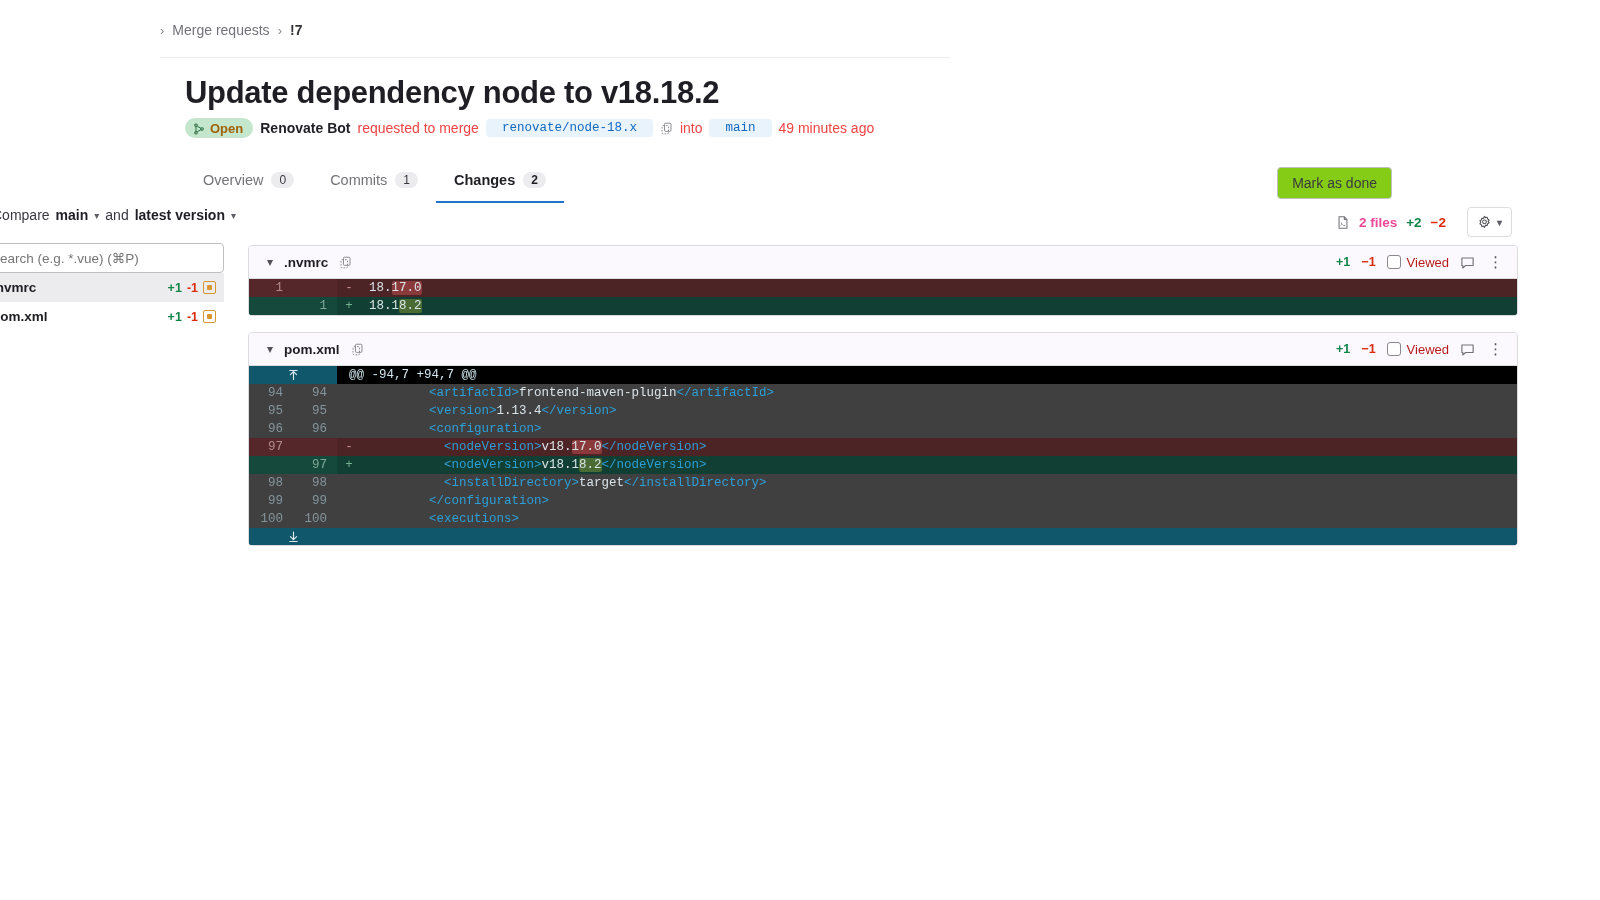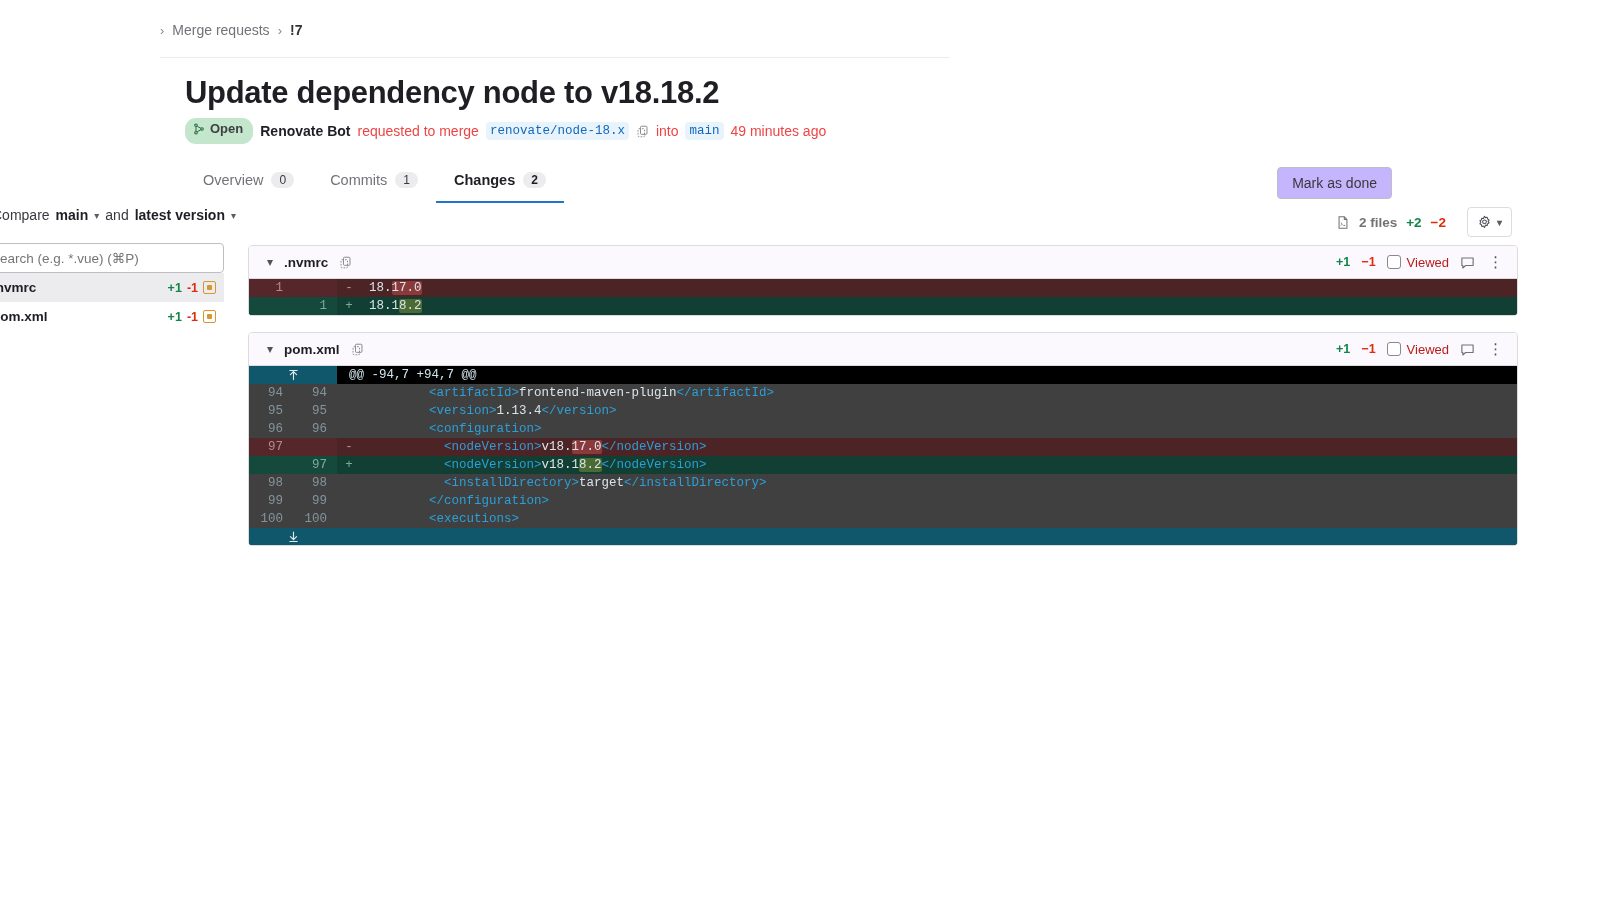--- a/index.html
+++ b/index.html
@@ -33,29 +33,29 @@
     font-size: 31px; font-weight: 700; color: #1f1e24;
     letter-spacing: -0.3px;
   }
   .subline {
     position: absolute; left: 185px; top: 118px;
     display: flex; align-items: center; gap: 7px;
     font-size: 14px; color: #3a383f;
   }
   .badge-open {
     display: inline-flex; align-items: center; gap: 5px;
-    background: #c3e6cd; color: #404040;
-    border-radius: 11px; padding: 3px 10px 8px 8px;
+    background: #c3e6cd; color: #a16207;
+    border-radius: 11px; padding: 3px 10px 2px 8px;
     font-size: 13px; font-weight: 600;
   }
   .badge-open svg { display: block; }
   .author { font-weight: 700; color: #1f1e24; }
   .ref-chip {
     background: #e9f3fc; color: #1068bf;
-    border-radius: 4px; padding: 2px 4px;
+    border-radius: 4px; padding: 2px 16px;
     font-family: "Liberation Mono", monospace; font-size: 12.5px;
   }
   .copy-ic { color: #89888d; display: inline-flex; }
   .muted { color: #ef4444; }
 
   
   .tabs {
     position: absolute; left: 185px; top: 166px;
     display: flex; align-items: flex-end; gap: 0;
   }
@@ -67,21 +67,21 @@
   }
   .tab.active { color: #1f1e24; font-weight: 700; border-bottom-color: #1f75cb; }
   .tab .cnt {
     background: #ececef; color: #3a383f;
     border-radius: 10px; padding: 1px 8px; font-size: 12px; font-weight: 400;
   }
   .tab.active .cnt { background: #ececef; color: #1f1e24; font-weight: 600;}
 
   .btn-done {
     position: absolute; right: 208px; top: 167px;
-    background: #c4b5fd; border: 1px solid #bfbfc3; border-radius: 4px;
+    background: #84cc16; border: 1px solid #bfbfc3; border-radius: 4px;
     padding: 7px 14px; font-size: 14px; color: #3a383f; cursor: pointer;
     font-family: "Liberation Sans", sans-serif;
   }
 
   
   .compare-bar {
     position: absolute; left: 0; top: 207px; width: 1600px; height: 34px;
     display: flex; align-items: center;
   }
   .compare-left {
@@ -91,21 +91,21 @@
   }
   .cmp-strong { font-weight: 700; color: #1f1e24; }
   .caret { color: #5d5c65; font-size: 10px; }
 
   .compare-right {
     position: absolute; right: 88px; top: 0;
     display: flex; align-items: center; gap: 9px;
     font-size: 13.5px; font-weight: 700;
   }
   .files-ic { color: #737278; display: inline-flex; }
-  .files-txt { color: #737373; }
+  .files-txt { color: #ec4899; }
   .plus { color: #108548; }
   .minus { color: #dd2b0e; }
   .gear-btn {
     margin-left: 12px;
     background: #fff; border: 1px solid #dcdcde; border-radius: 4px;
     height: 30px; padding: 0 9px;
     display: inline-flex; align-items: center; gap: 5px;
     color: #535158; cursor: pointer;
   }
 

